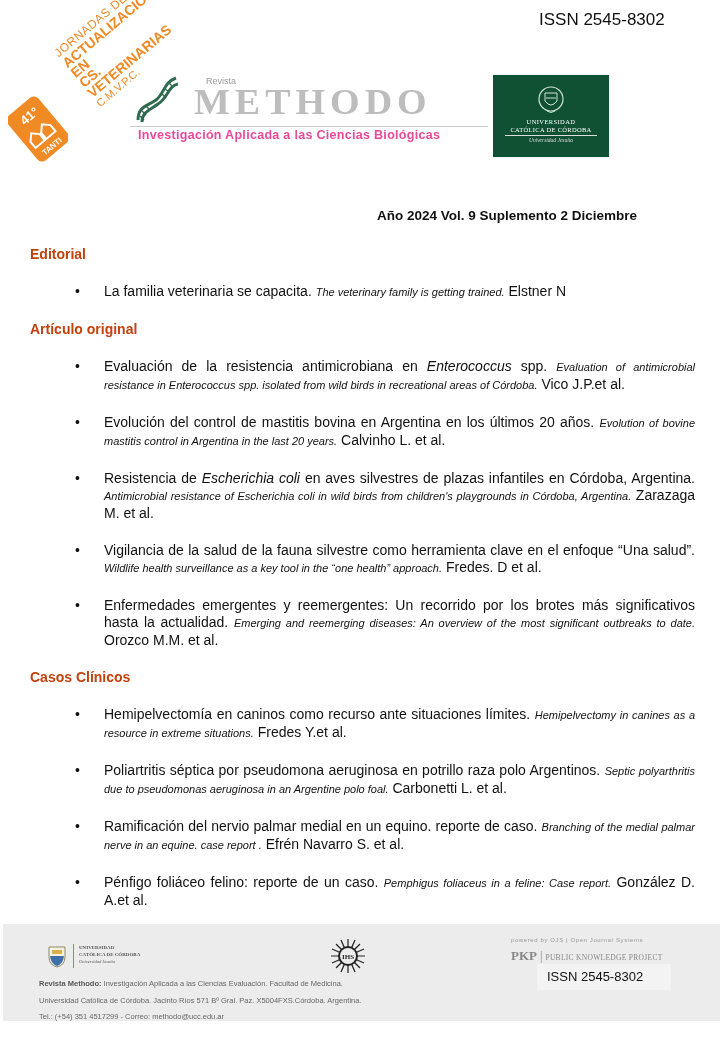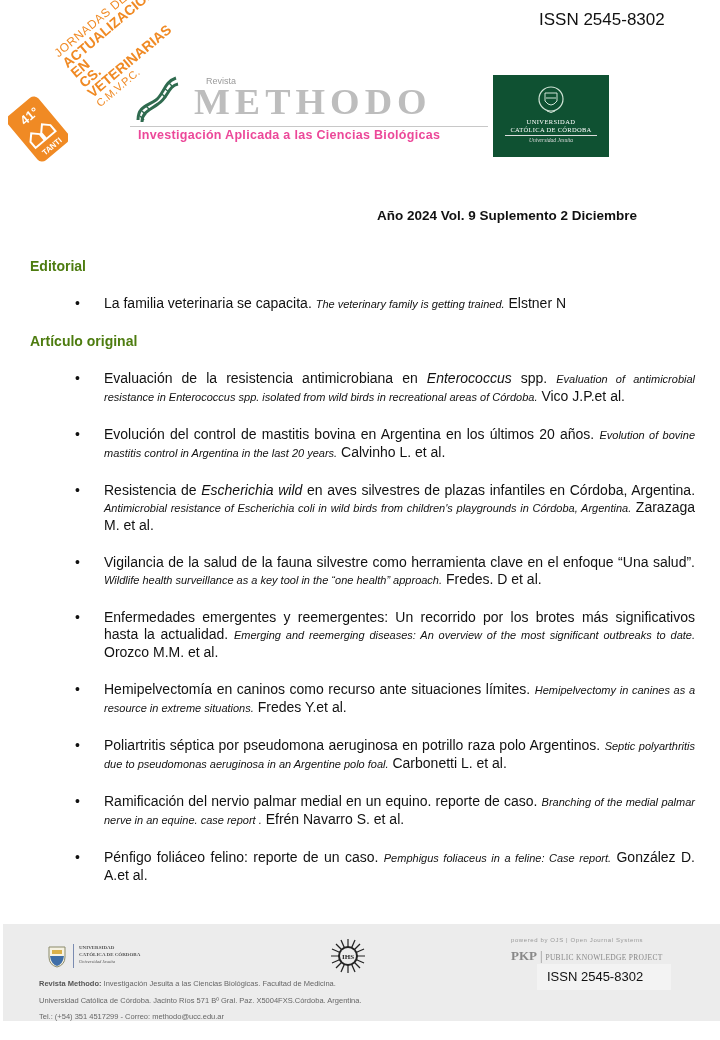--- a/index.html
+++ b/index.html
@@ -29,21 +29,21 @@
   .ucc { position: absolute; left: 493px; top: 75px; width: 116px; height: 82px; background: #0f5132; }
   .ucc .crest { position: absolute; left: 44px; top: 10px; width: 28px; height: 30px; }
   .ucc .u1 { position: absolute; left: 0; width: 116px; top: 43px; text-align: center; font-family: "Liberation Serif", serif; font-size: 6.5px; color: #fff; letter-spacing: 0.4px; }
   .ucc .u2 { position: absolute; left: 0; width: 116px; top: 51px; text-align: center; font-family: "Liberation Serif", serif; font-size: 6.5px; color: #fff; letter-spacing: 0.3px; }
   .ucc .urule { position: absolute; left: 12px; width: 92px; top: 60px; height: 1px; background: #ddd; }
   .ucc .u3 { position: absolute; left: 0; width: 116px; top: 62px; text-align: center; font-family: "Liberation Serif", serif; font-style: italic; font-size: 5.5px; color: #ddd; }
 
   .issue { position: absolute; left: 377px; top: 206px; font-weight: bold; font-size: 13.5px; line-height: 20px; color: #111; }
 
   .content { position: absolute; left: 30px; top: 246px; width: 665px; }
-  .section-title { font-weight: bold; font-size: 14px; color: #4d7c0f; height: 20px; margin-top: 12px; }
+  .section-title { font-weight: bold; font-size: 14px; color: #c2410c; height: 20px; }
   .items { list-style: none; }
   .item { position: relative; padding-left: 74px; font-size: 14px; line-height: 17px; text-align: justify; color: #111; }
   .item .bullet { position: absolute; left: 45px; top: 0; }
   .item .es { }
   .item .en { font-style: italic; font-size: 11px; }
   .item .au { font-size: 14px; }
   .item i.sci { font-style: italic; }
 
   
   .footer { position: absolute; left: 3px; top: 924px; width: 717px; height: 97px; background: #ececec; }
@@ -146,39 +146,40 @@
     </li>
     <li class="item" style="margin-bottom:20px;">
       <span class="bullet">•</span>
       <span class="es">Evolución del control de mastitis bovina en Argentina en los últimos 20 años.</span>
       <span class="en">Evolution of bovine mastitis control in Argentina in the last 20 years.</span>
       <span class="au">Calvinho L. et al.</span>
     </li>
     <li class="item" style="margin-bottom:20px;">
       <span class="bullet">•</span>
       <span class="es">Resistencia de</span>
-      <i class="sci">Escherichia wild</i>
+      <i class="sci">Escherichia coli</i>
       <span class="es">en aves silvestres de plazas infantiles en Córdoba, Argentina.</span>
       <span class="en">Antimicrobial resistance of Escherichia coli in wild birds from children's playgrounds in Córdoba, Argentina.</span>
       <span class="au">Zarazaga M. et al.</span>
     </li>
     <li class="item" style="margin-bottom:20px;">
       <span class="bullet">•</span>
       <span class="es">Vigilancia de la salud de la fauna silvestre como herramienta clave en el enfoque “Una salud”.</span>
       <span class="en">Wildlife health surveillance as a key tool in the “one health” approach.</span>
       <span class="au">Fredes. D et al.</span>
     </li>
     <li class="item">
       <span class="bullet">•</span>
       <span class="es">Enfermedades emergentes y reemergentes: Un recorrido por los brotes más significativos hasta la actualidad.</span>
       <span class="en">Emerging and reemerging diseases: An overview of the most significant outbreaks to date.</span>
       <span class="au">Orozco M.M. et al.</span>
     </li>
   </ul>
 
+  <div class="section-title">Casos Clínicos</div>
   <ul class="items" style="margin-top:17px;">
     <li class="item" style="margin-bottom:20px;">
       <span class="bullet">•</span>
       <span class="es">Hemipelvectomía en caninos como recurso ante situaciones límites.</span>
       <span class="en">Hemipelvectomy in canines as a resource in extreme situations.</span>
       <span class="au">Fredes Y.et al.</span>
     </li>
     <li class="item" style="margin-bottom:20px;">
       <span class="bullet">•</span>
       <span class="es">Poliartritis séptica por pseudomona aeruginosa en potrillo raza polo Argentinos.</span>
@@ -224,21 +225,21 @@
       <line x1="2" y1="11" x2="34" y2="25"></line>
         <line x1="2" y1="25" x2="34" y2="11"></line>
     </g>
     <circle cx="18" cy="18" r="10" fill="#222"></circle>
     <circle cx="18" cy="18" r="8" fill="#ececec"></circle>
     <text x="18" y="21" text-anchor="middle" font-family="Liberation Serif, serif" font-weight="bold" font-size="7" fill="#222">IHS</text>
   </svg>
 
   <div class="f-text f-l1">
     <b>Revista Methodo:</b>
-    <span>Investigación Jesuita a las Ciencias Biológicas. Facultad de Medicina.</span>
+    <span>Investigación Aplicada a las Ciencias Evaluación. Facultad de Medicina.</span>
   </div>
   <div class="f-text f-l2">Universidad Católica de Córdoba. Jacinto Ríos 571 Bº Gral. Paz. X5004FXS.Córdoba. Argentina.</div>
   <div class="f-text f-l3">Tel.: (+54) 351 4517299  -  Correo: methodo@ucc.edu.ar</div>
 
   <div class="f-pkp1">powered by OJS | Open Journal Systems</div>
   <div class="f-pkp2">
     <span class="pkp">PKP</span><span class="sep">|</span><span class="name">PUBLIC KNOWLEDGE PROJECT</span>
   </div>
   <div class="f-issn">ISSN 2545-8302</div>
 </div>

